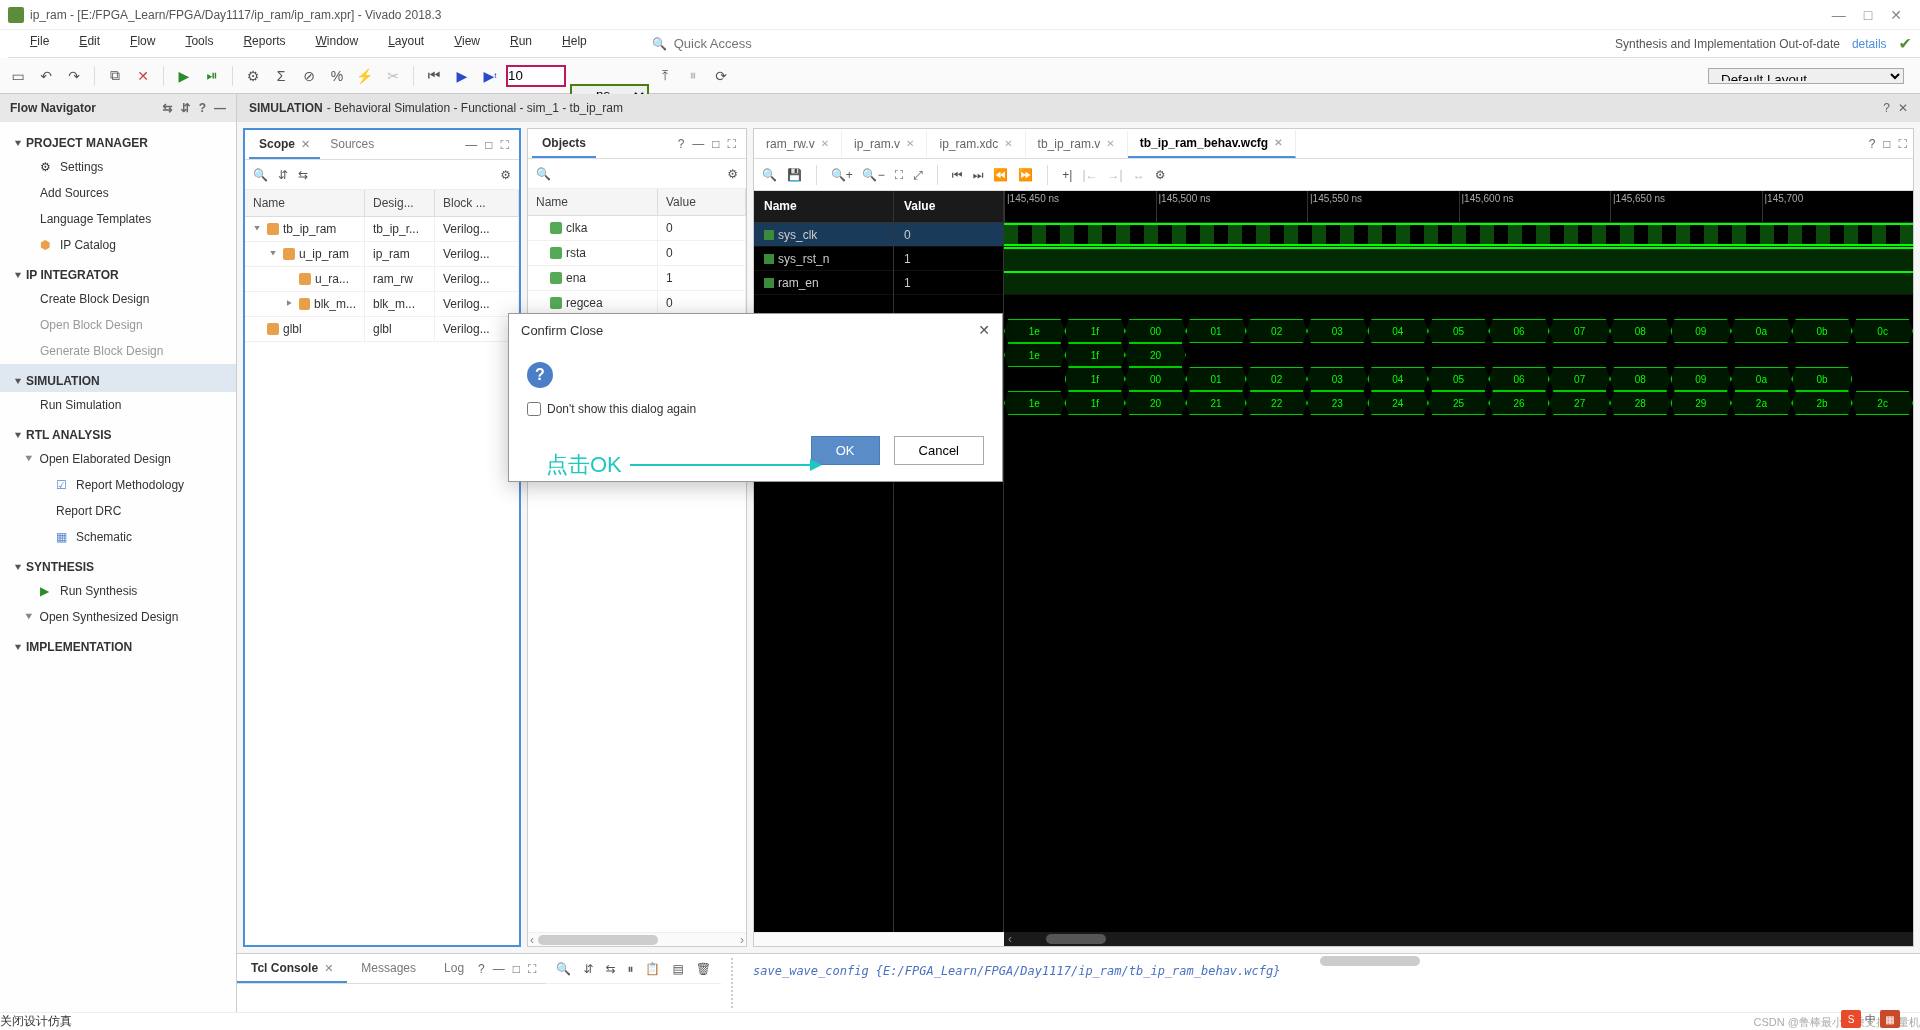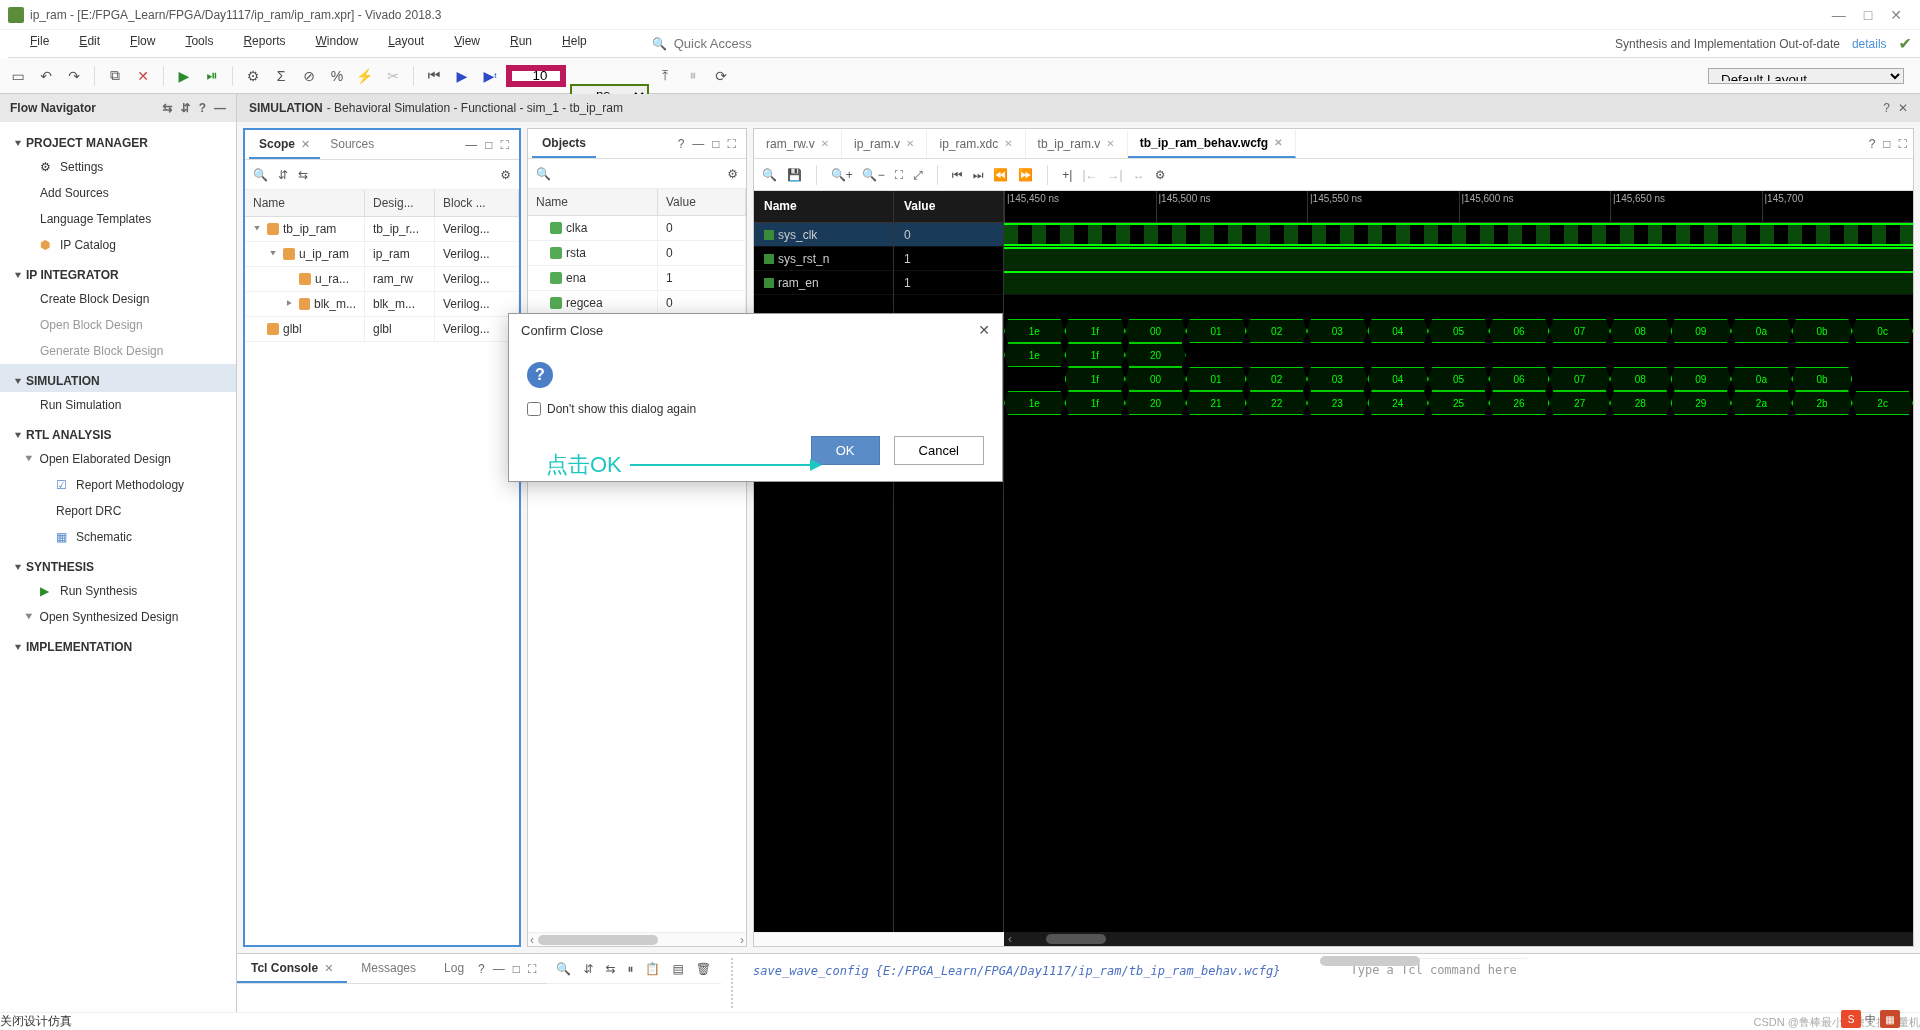--- a/index.html
+++ b/index.html
@@ -14,21 +14,21 @@
 .quick-search { margin-left: 50px; display: flex; align-items: center; gap: 6px; }
 .quick-search input { border: none; outline: none; font-size: 13px; color: #888; width: 120px; }
 .menu-right { margin-left: auto; display: flex; align-items: center; gap: 12px; }
 .menu-status { color: #555; }
 .menu-details { color: #4a90d9; cursor: pointer; }
 .green-check { color: #5a8c3a; font-size: 16px; }
 .toolbar { height: 36px; display: flex; align-items: center; padding: 0 6px; gap: 4px; border-bottom: 1px solid #ccc; background: #fafafa; }
 .tbtn { width: 24px; height: 24px; display: flex; align-items: center; justify-content: center; cursor: pointer; color: #555; font-size: 14px; border-radius: 3px; }
 .tsep { width: 1px; height: 20px; background: #ddd; margin: 0 4px; }
 .play { color: #2a8c2a; }
-.time-input { width: 60px; height: 22px; text-align: center; padding-right: 4px; border: 6px solid #be185d; padding-left: 12px; }
+.time-input { width: 60px; height: 22px; text-align: left; padding-right: 4px; border: 2px solid #be185d; }
 .unit-sel { height: 22px; border: 2px solid #4d7c0f; padding: 0 20px 0 20px; margin-top: 38px; }
 .layout-sel { height: 16px; border: 1px solid #aaa; padding: 2px 80px 2px 8px; margin-left: auto; margin-right: 10px; }
 .main-body { display: flex; height: calc(100% - 30px - 28px - 36px - 18px); }
 .nav { width: 237px; border-right: 1px solid #ccc; background: #fefefe; display: flex; flex-direction: column; }
 .nav-header { height: 28px; background: #e8e8e8; display: flex; align-items: center; padding: 0 10px; font-weight: bold; }
 .nav-header-icons { margin-left: auto; display: flex; gap: 8px; color: #666; }
 .nav-body { flex: 1; overflow-y: auto; padding: 4px 0; }
 .nav-group { padding: 10px 14px 4px; font-weight: bold; font-size: 12px; cursor: pointer; }
 .nav-group::before { content: "⯆ "; font-size: 10px; color: #555; display:inline-block; width:12px;}
 .nav-item { padding: 6px 14px 6px 40px; cursor: pointer; display: flex; align-items: center; gap: 6px; }
@@ -609,21 +609,20 @@
         <span>⇆</span>
         <span>⏸</span>
         <span>📋</span>
         <span>▤</span>
         <span>🗑</span>
       </div>
       <div class="console-body">save_wave_config {E:/FPGA_Learn/FPGA/Day1117/ip_ram/tb_ip_ram_behav.wcfg}</div>
       <div class="scroll-track">
           <div class="thumb"></div>
         </div>
-      <div class="console-input">Type a Tcl command here</div>
     </div>
   </div>
 </div>
 
 <div class="footer">
   <span>关闭设计仿真</span>
   <span class="watermark">CSDN @鲁棒最小二乘支持向量机</span>
 </div>
 
 <div class="dialog-mask">

